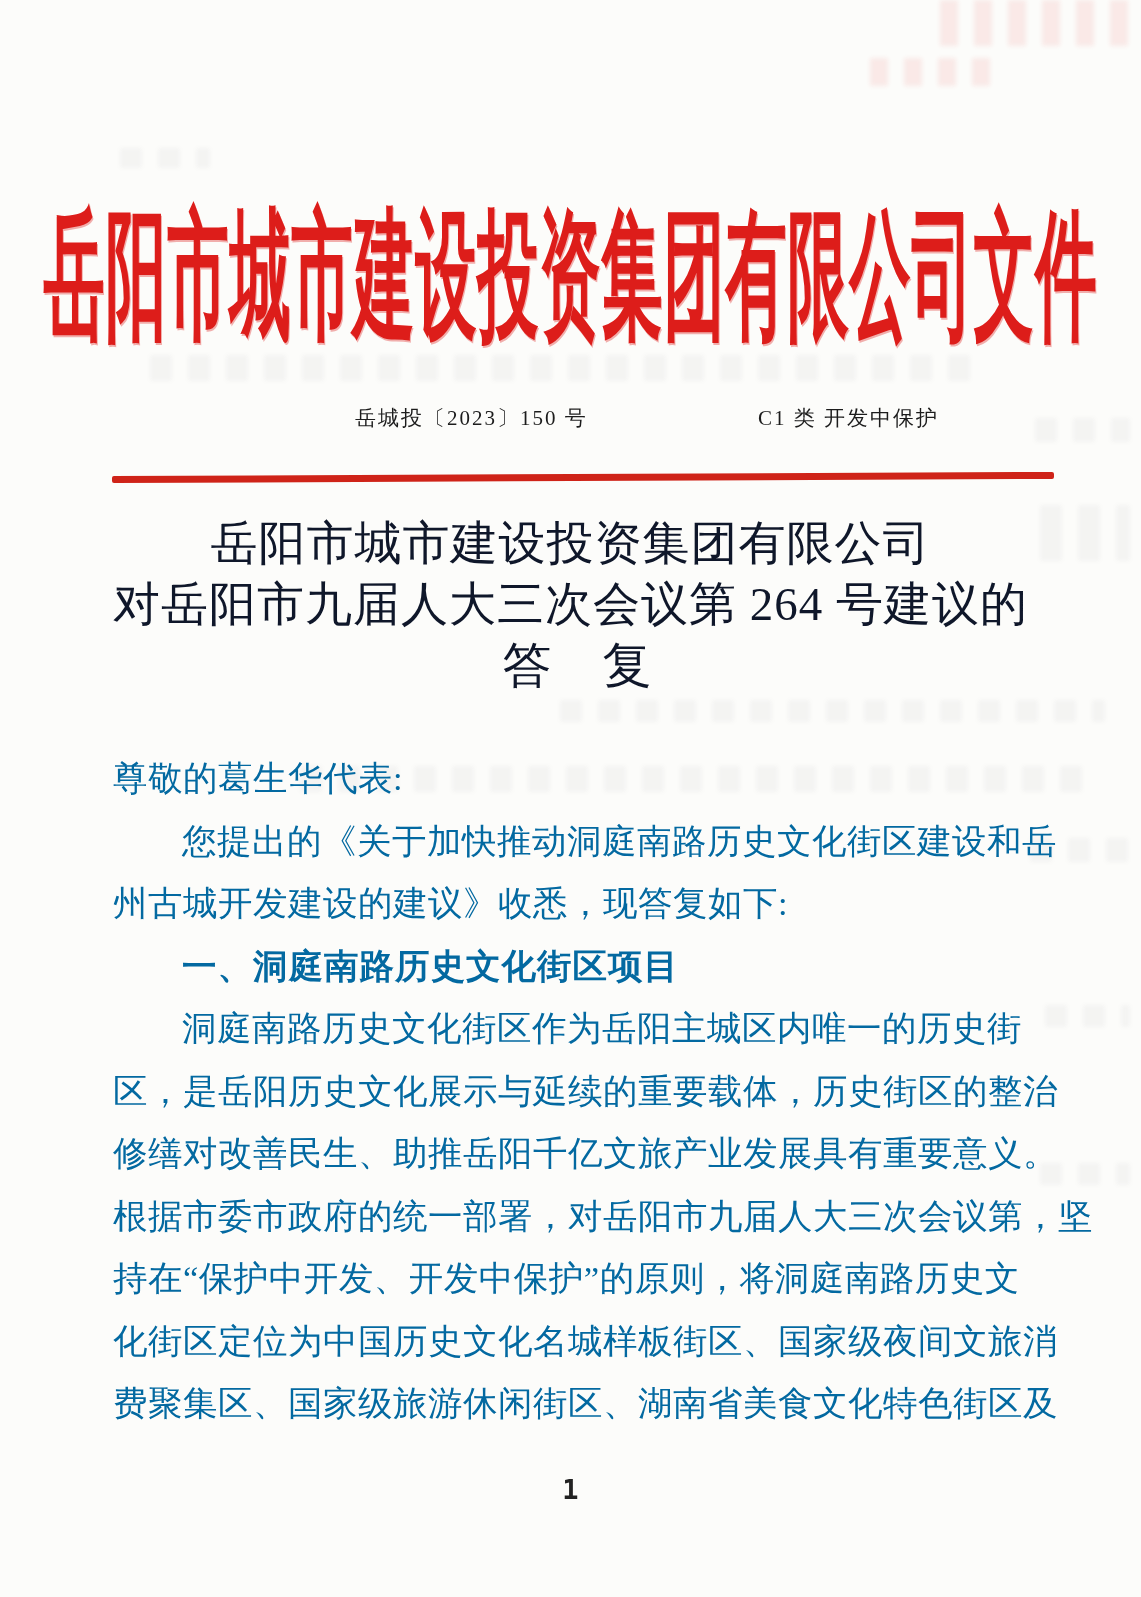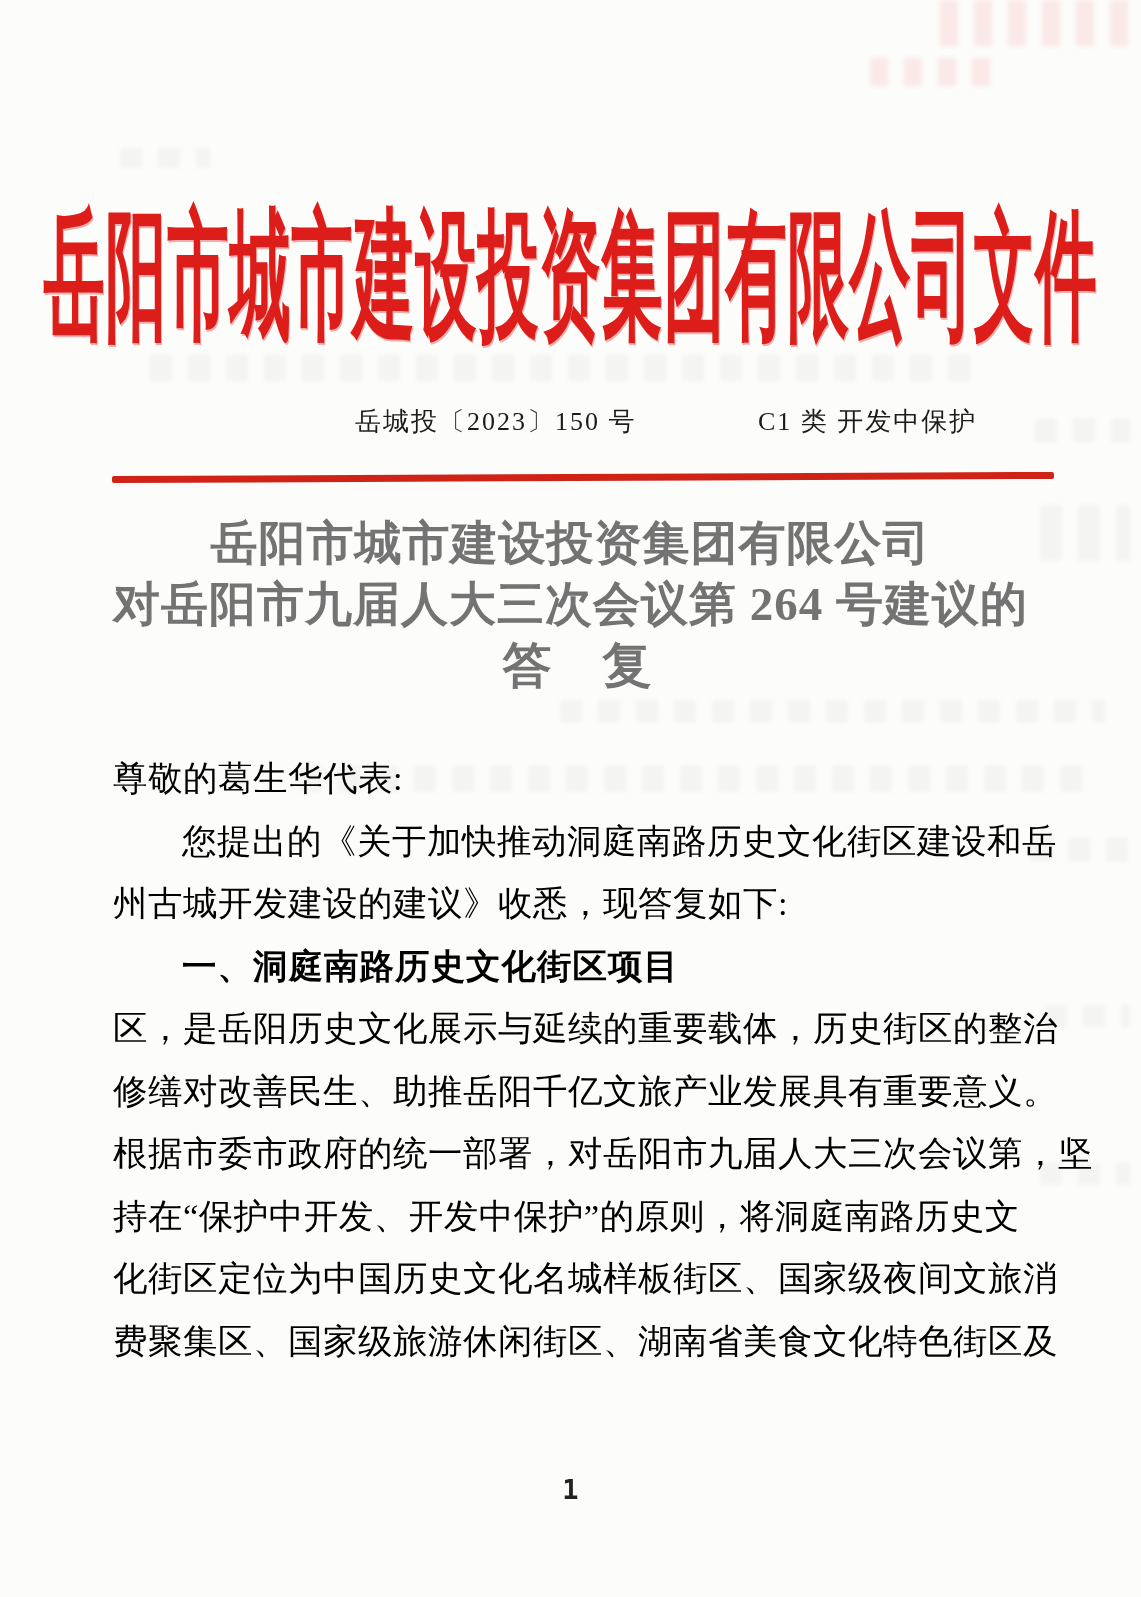--- a/index.html
+++ b/index.html
@@ -18,47 +18,47 @@
     text-align:center;
     font-size:61px;font-weight:bold;
     color:var(--accent-red,#dd1d1a);
     letter-spacing:1px;
     transform:scaleY(2.32);
     transform-origin:top center;
     white-space:nowrap;
     text-shadow:1px 1px 0 rgba(221,29,26,.35);
   }
   
-  .doc-line{position:absolute;top:404px;left:0;width:100%;height:44px;font-size:26px;}
+  .doc-line{position:absolute;top:404px;left:0;width:100%;height:44px;font-size:21px;}
   .doc-number{position:absolute;left:355px;top:0;letter-spacing:2px;white-space:nowrap;}
   .doc-class{position:absolute;left:758px;top:0;letter-spacing:2px;white-space:nowrap;}
   
   .red-rule{
     position:absolute;top:474px;left:112px;width:942px;height:7px;
     background:var(--rule-red,#cf2318);
     transform:rotate(-0.25deg);
     border-radius:2px;
   }
   
   .doc-title{
     position:absolute;top:513px;left:0;width:100%;
     text-align:center;
-    font-size:47px;font-weight:bold;
+    font-size:47px;font-weight:normal;
     line-height:61px;
     letter-spacing:1px;
-    color:#737373;
+    color:#0f172a;
   }
   .doc-title .t3{font-size:49px;padding-left:14px;}
   
   .body-text{
     position:absolute;top:747px;left:113px;width:924px;
     font-size:34.5px;
     line-height:62.5px;
     letter-spacing:0.5px;
-    color:#000000;
+    color:#0369a1;
     text-align:justify;
   }
   .line{white-space:nowrap;}
   .indent{text-indent:69px;}
   .heading{
     font-family:"Liberation Sans","DejaVu Sans",sans-serif;
     font-weight:bold;letter-spacing:1px;
   }
   
   .page-number{
@@ -121,20 +121,21 @@
     <div>岳阳市城市建设投资集团有限公司</div>
     <div>对岳阳市九届人大三次会议第 264 号建议的</div>
     <div class="t3">答　复</div>
   </div>
 
   <div class="body-text">
     <div class="line">尊敬的葛生华代表:</div>
     <div class="line indent">您提出的《关于加快推动洞庭南路历史文化街区建设和岳</div>
     <div class="line">州古城开发建设的建议》收悉，现答复如下:</div>
     <div class="line indent heading">一、洞庭南路历史文化街区项目</div>
+    <div class="line indent">洞庭南路历史文化街区作为岳阳主城区内唯一的历史街</div>
     <div class="line">区，是岳阳历史文化展示与延续的重要载体，历史街区的整治</div>
     <div class="line">修缮对改善民生、助推岳阳千亿文旅产业发展具有重要意义。</div>
     <div class="line">根据市委市政府的统一部署，对岳阳市九届人大三次会议第，坚</div>
     <div class="line">持在“保护中开发、开发中保护”的原则，将洞庭南路历史文</div>
     <div class="line">化街区定位为中国历史文化名城样板街区、国家级夜间文旅消</div>
     <div class="line">费聚集区、国家级旅游休闲街区、湖南省美食文化特色街区及</div>
   </div>
 
   <div class="page-number">1</div>
 

